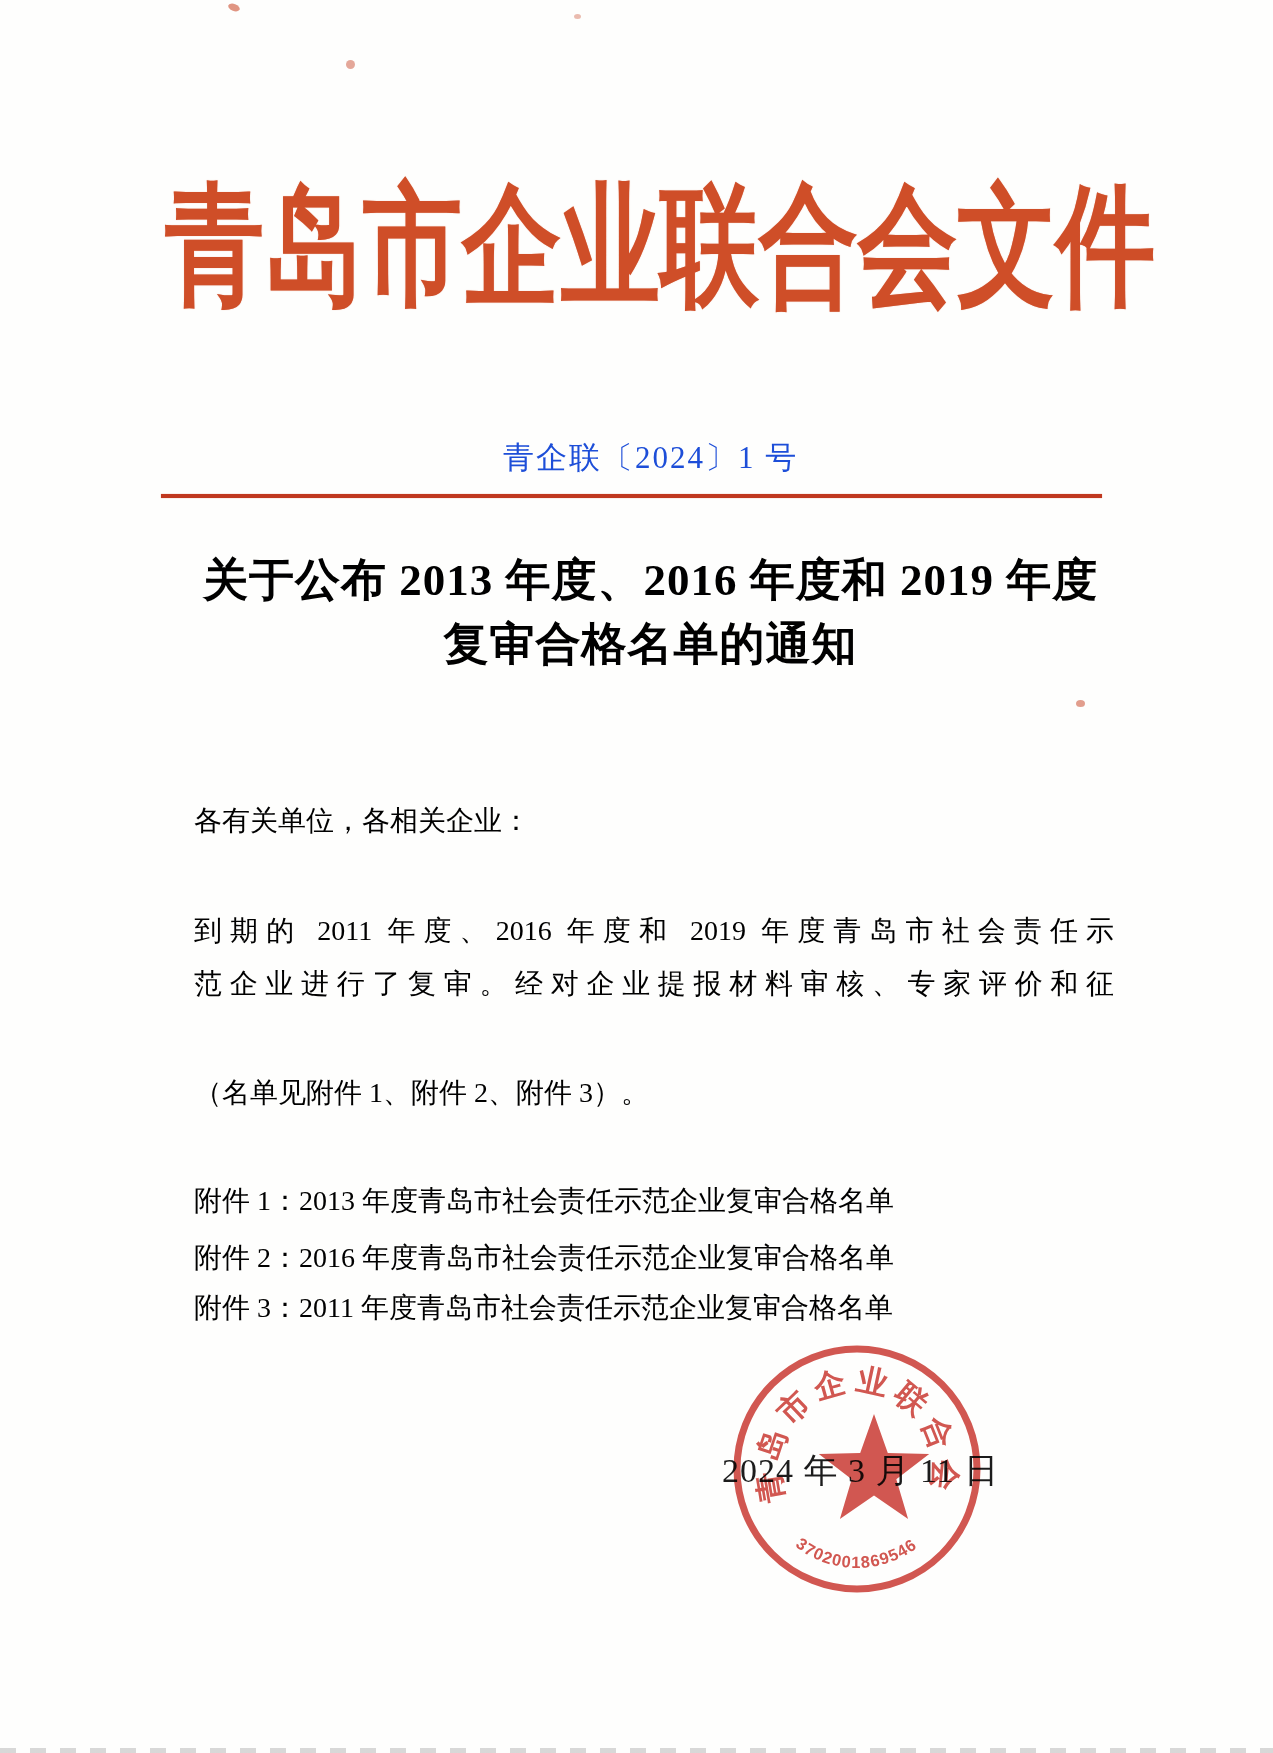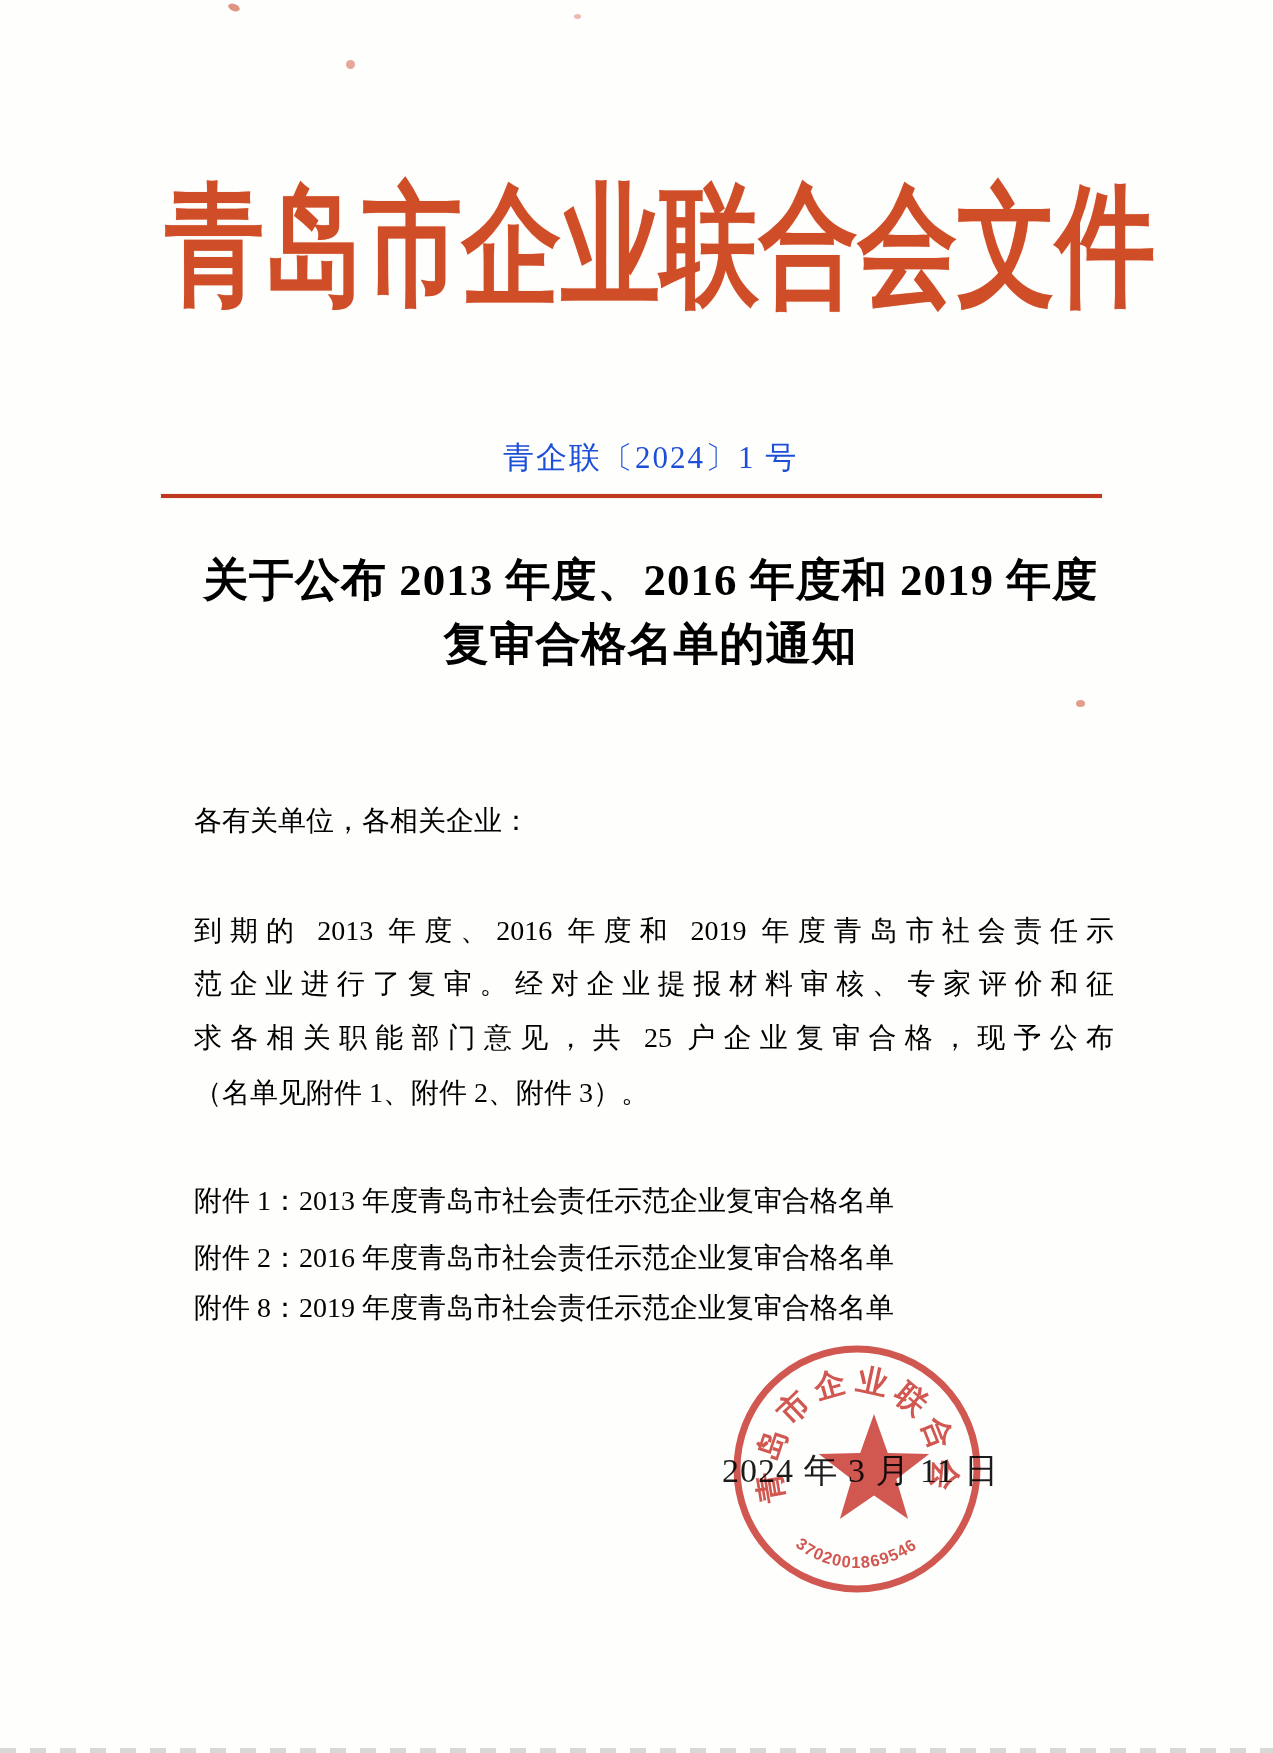--- a/index.html
+++ b/index.html
@@ -83,28 +83,27 @@
 
   <div class="redline"></div>
 
   <div class="title">
     <div>关于公布 2013 年度、2016 年度和 2019 年度</div>
     <div>复审合格名单的通知</div>
   </div>
 
   <div class="bline" style="top:799px">各有关单位，各相关企业：</div>
 
-  <div class="bline just" style="top:909px">到期的 2013 年度、2016 年度和 2019 年度青岛市社会责任示</div>
+  <div class="bline just" style="top:909px">到期的 2011 年度、2016 年度和 2019 年度青岛市社会责任示</div>
   <div class="bline just" style="top:962px">范企业进行了复审。经对企业提报材料审核、专家评价和征</div>
-  <div class="bline just" style="top:1016px">求各相关职能部门意见，共 25 户企业复审合格，现予公布</div>
   <div class="bline" style="top:1071px">（名单见附件 1、附件 2、附件 3）。</div>
 
   <div class="bline" style="top:1179px">附件 1：2013 年度青岛市社会责任示范企业复审合格名单</div>
   <div class="bline" style="top:1236px">附件 2：2016 年度青岛市社会责任示范企业复审合格名单</div>
-  <div class="bline" style="top:1286px">附件 8：2019 年度青岛市社会责任示范企业复审合格名单</div>
+  <div class="bline" style="top:1286px">附件 3：2011 年度青岛市社会责任示范企业复审合格名单</div>
 
   <div class="date">2024 年 3 月 11 日</div>
 
   <svg class="seal" viewBox="0 0 270 270">
     <defs>
       <path id="sealTopArc" d="M 64.3 167.9 A 78 78 0 1 1 205.7 167.9" fill="none"></path>
       <path id="sealBottomArc" d="M 71.4 210.8 A 99 99 0 0 0 198.6 210.8" fill="none"></path>
     </defs>
     <circle cx="135" cy="135" r="120" fill="none" stroke="#cf4a43" stroke-width="7"></circle>
     <polygon points="152,80 165.8,119 207.2,120.1 174.3,145.3 186.1,184.9 152,161.5 117.9,184.9 129.7,145.3 96.8,120.1 138.2,119" fill="#cf4a43"></polygon>

